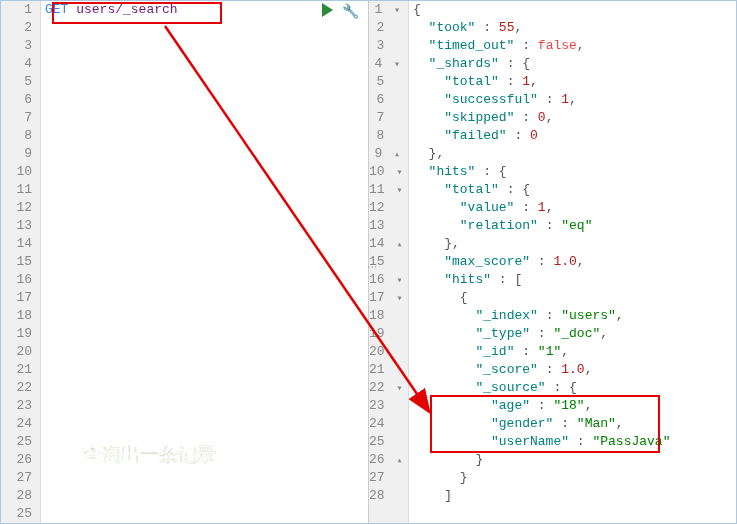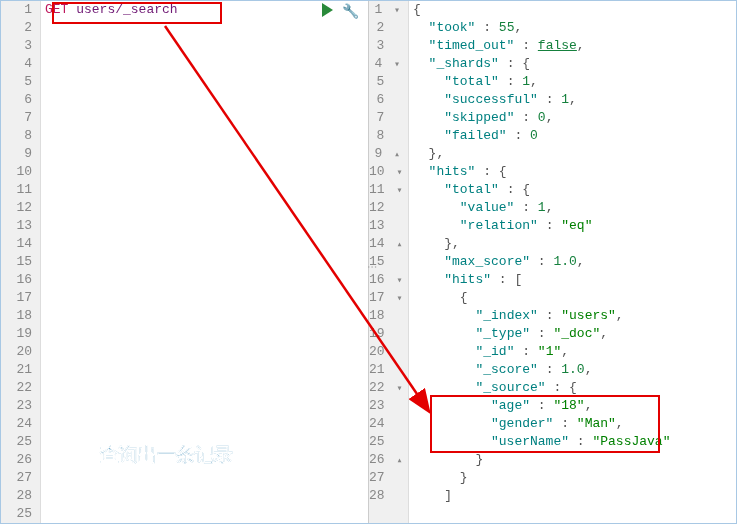--- a/index.html
+++ b/index.html
@@ -39,26 +39,26 @@
       height: 18px;
       line-height: 18px;
       white-space: pre;
     }
     .code-area {
       flex: 1;
       padding-left: 4px;
       position: relative;
     }
     .code-line { color: #333; }
-    .method { color: #be185d; }
+    .method { color: #3b82f6; }
     .endpoint { color: #701a75; }
     .key { color: #008080; }
     .string { color: #008000; }
-    .number { color: #15803d; }
-    .bool { color: #15803d; text-decoration: underline; }
+    .number { color: #b91c1c; }
+    .bool { color: #ef4444; }
     .punct { color: #555; }
     .fold { color: #888; font-size: 10px; display:inline-block; width:10px; }
     .toolbar-icons {
       position: absolute;
       top: 2px;
       right: 8px;
       display: flex;
       gap: 10px;
       z-index: 5;
     }
@@ -88,25 +88,25 @@
     .hl-red-box2 {
       position: absolute;
       border: 2px solid #e30000;
       left: 430px; top: 395px;
       width: 230px; height: 58px;
       pointer-events: none;
       z-index: 10;
     }
     .annotation {
       position: absolute;
-      left: 100px; top: 442px;
+      left: 83px; top: 442px;
       font-family: 'SimHei', 'Microsoft YaHei', sans-serif;
       font-size: 19px;
       font-weight: bold;
-      color: #0369a1;
+      color: #4d7c0f;
       -webkit-text-stroke: 0.5px #fff;
       text-shadow: -1px -1px 0 #fff, 1px -1px 0 #fff, -1px 1px 0 #fff, 1px 1px 0 #fff;
       z-index: 10;
     }
     svg.arrow {
       position: absolute;
       left: 0; top: 0;
       width: 737px; height: 524px;
       pointer-events: none;
       z-index: 9;

